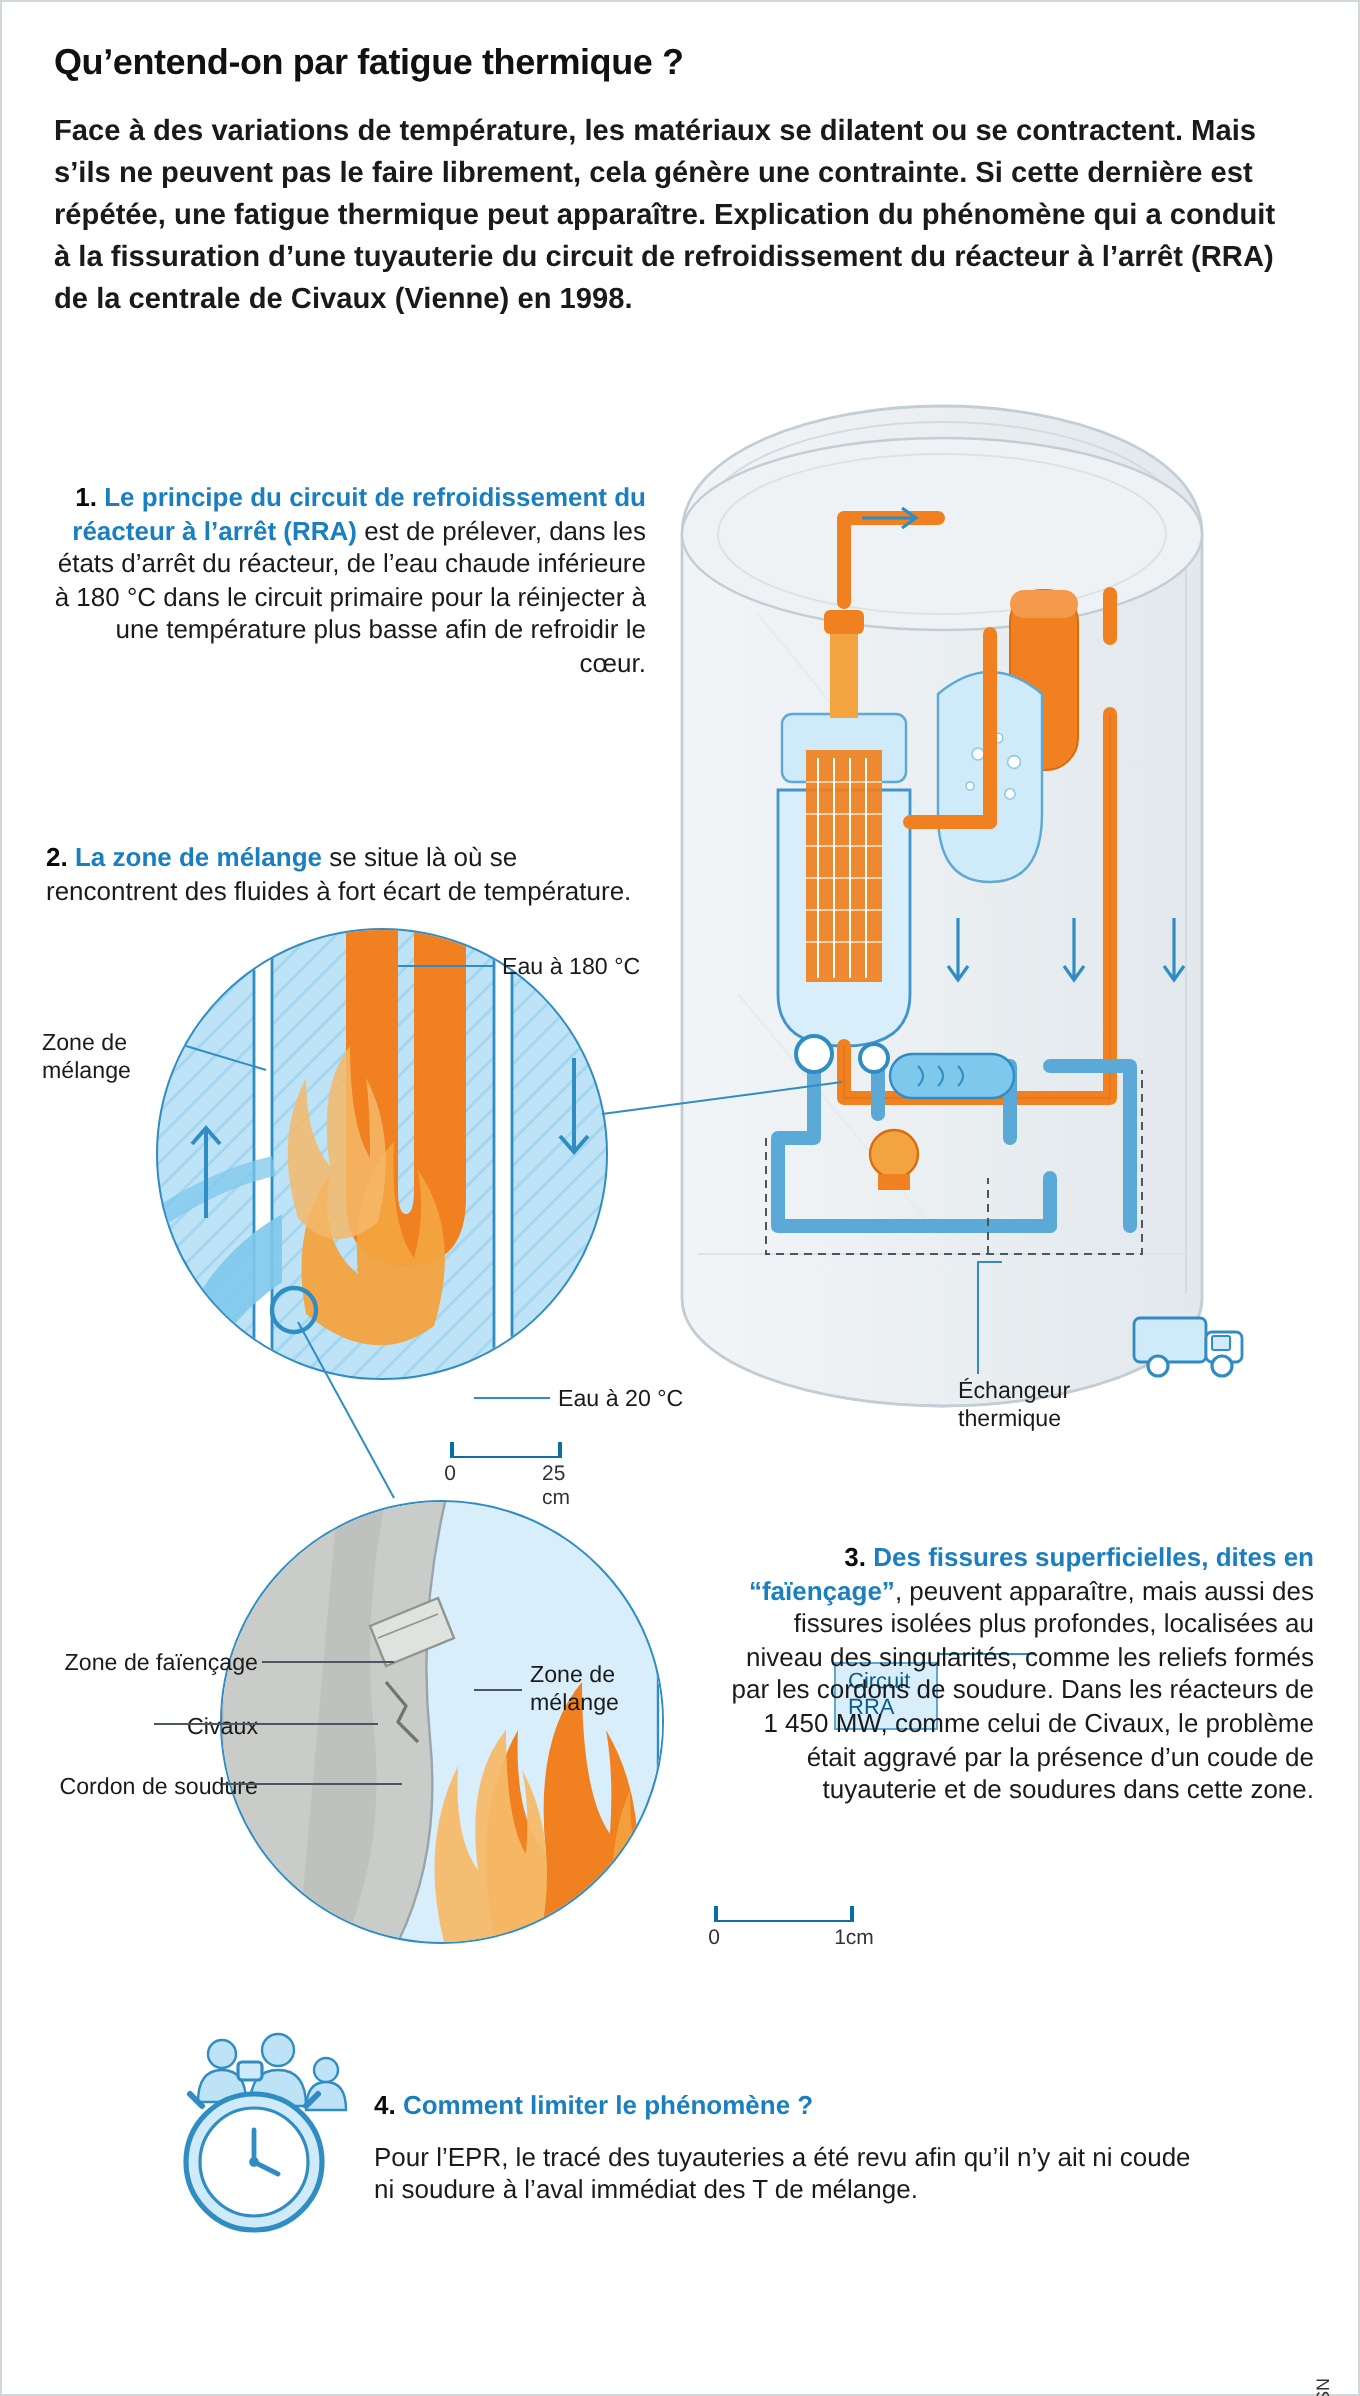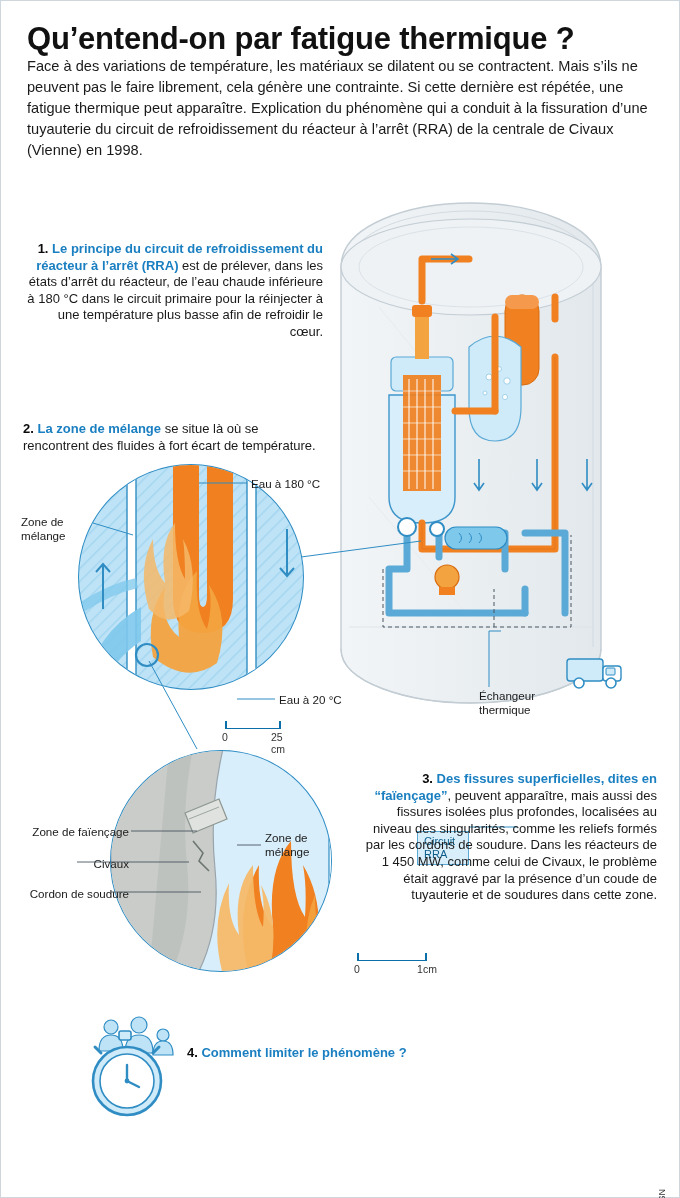--- a/index.html
+++ b/index.html
@@ -19,32 +19,33 @@
     width: 680px; height: 1198px;
     border: 1px solid #cfd6dc;
     background: #fff;
   }
 
   
   .title {
     position: absolute;
     left: 26px; top: 20px;
     width: 620px;
-    font-size: 31px;
+    font-size: 18px;
     font-weight: bold;
     letter-spacing: -0.2px;
     color: #111;
   }
   .standfirst {
     position: absolute;
     left: 26px; top: 55px;
     width: 622px;
     font-size: 14.6px;
     line-height: 21px;
     color: #1a1a1a;
+    font-weight: bold;
   }
 
   
   .step { position: absolute; font-size: 13px; line-height: 16.6px; color: #1a1a1a; }
   .step .num { font-weight: bold; color: #0a0a0a; }
   .step .hl { color: #1a7fc1; font-weight: bold; }
 
   #step1 { left: 22px; top: 240px; width: 300px; text-align: right; }
   #step2 { left: 22px; top: 420px; width: 300px; text-align: left; }
   #step3 { left: 358px; top: 770px; width: 298px; text-align: right; }
@@ -349,20 +350,21 @@
   <div class="step" id="step3">
     <span class="num">3.</span>
     <span class="hl">Des fissures superficielles, dites en “faïençage”</span><span>, peuvent apparaître, mais aussi des fissures isolées plus profondes, localisées au niveau des singularités, comme les reliefs formés par les cordons de soudure. Dans les réacteurs de 1 450 MW, comme celui de Civaux, le problème était aggravé par la présence d’un coude de tuyauterie et de soudures dans cette zone.</span>
   </div>
 
   <div class="step" id="step4">
     <div style="margin-bottom:1px;">
       <span class="num">4.</span>
       <span class="hl">Comment limiter le phénomène ?</span>
     </div>
+    <div style="margin-top:9px;">Pour l’EPR, le tracé des tuyauteries a été revu afin qu’il n’y ait ni coude ni soudure à l’aval immédiat des T de mélange.</div>
   </div>
 
   <div class="scale" style="left:224px; top:718px; width:76px;">
     <div class="bar" style="width:56px;">
       <i style="width:56px;"></i>
       <b style="left:0;"></b>
       <b style="left:54px;"></b>
     </div>
     <div class="nums">
       <span style="left:0px;">0</span>

